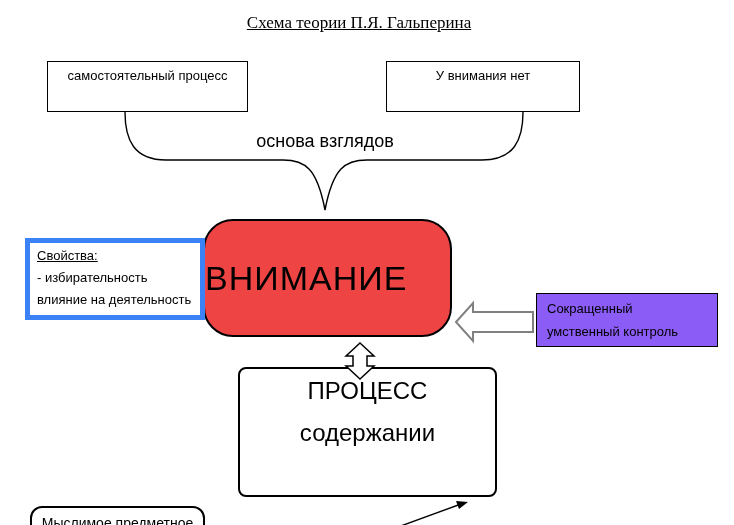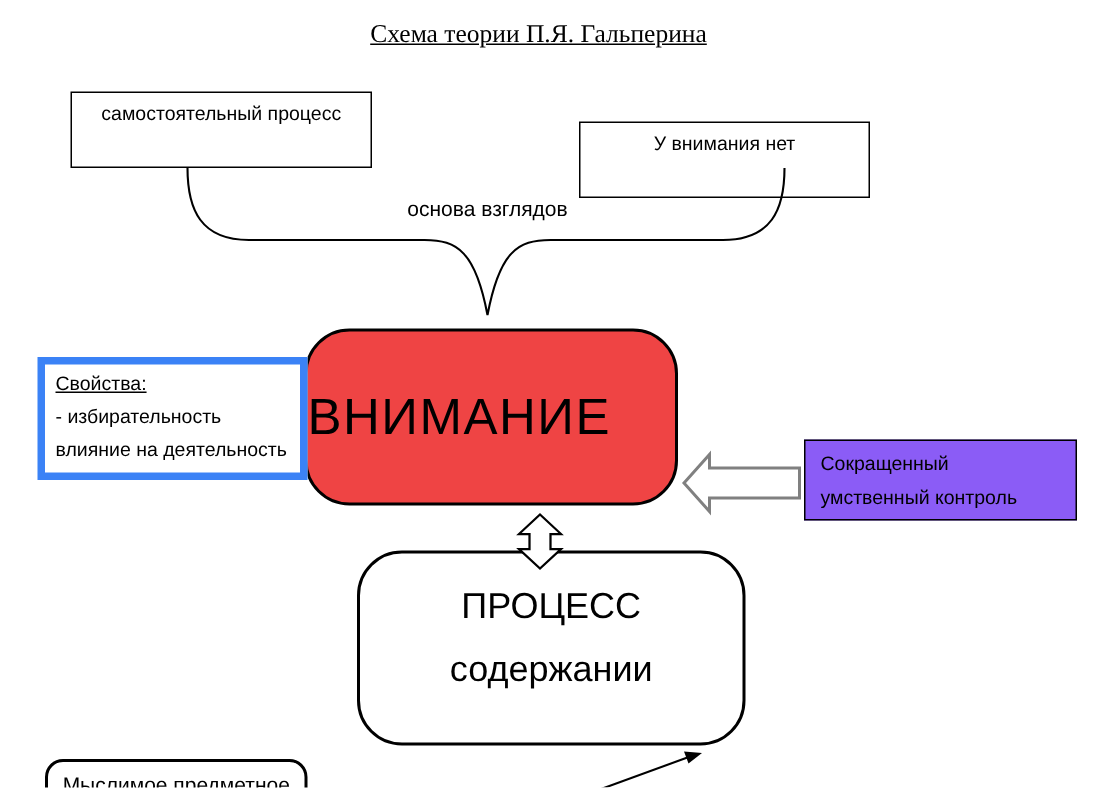--- a/index.html
+++ b/index.html
@@ -13,43 +13,43 @@
     left:0;right:16px;top:13px;text-align:center;
     font-family:"Liberation Serif","DejaVu Serif",serif;
     font-size:17px;
   }
   .title span{text-decoration:underline;}
   .rect-box{
     border:1px solid #000;background:#fff;box-sizing:border-box;
     font-size:13px;line-height:22px;text-align:center;
   }
   .premise-left{left:47px;top:61px;width:201px;height:51px;padding-top:3px;}
-  .premise-right{left:386px;top:61px;width:194px;height:51px;padding-top:3px;margin-top:20px;}
-  .brace-label{left:250px;top:131px;width:150px;text-align:center;font-size:14px;}
+  .premise-right{left:386px;top:61px;width:194px;height:51px;padding-top:3px;}
+  .brace-label{left:250px;top:131px;width:150px;text-align:center;font-size:18px;}
   .attention-box{
     left:203px;top:219px;width:249px;height:118px;box-sizing:border-box;
     border:2px solid #000;border-radius:30px;background:#ef4444;
     display:flex;align-items:center;justify-content:flex-start;
     font-size:34px;letter-spacing:1px;
   }
   .properties-box{
     left:25px;top:238px;width:180px;height:82px;box-sizing:border-box;
     border:5px solid #3b82f6;background:#fff;
     font-size:13px;line-height:22px;text-align:left;padding:2px 0 0 7px;
   }
   .properties-box .hd{text-decoration:underline;}
   .control-box{
     left:536px;top:293px;width:182px;height:54px;box-sizing:border-box;
     border:1px solid #000;background:#8b5cf6;
     font-size:13px;line-height:23px;text-align:left;padding:3px 0 0 10px;
   }
   .process-box{
     left:238px;top:367px;width:259px;height:130px;box-sizing:border-box;
-    border:2px solid #000;border-radius:30px;background:#fff;
-    text-align:center;font-size:24px;line-height:42px;padding-top:15px;
+    border:2px solid #000;border-radius:8px;background:#fff;
+    text-align:center;font-size:24px;line-height:42px;padding-top:1px;
   }
   .content-box{
     left:30px;top:506px;width:175px;height:56px;box-sizing:border-box;
     border:2px solid #000;border-radius:12px;background:#fff;
     text-align:center;font-size:14px;padding-top:7px;
   }
   svg.overlay{position:absolute;left:0;top:0;pointer-events:none;z-index:5;}
 </style>
 </head>
 <body>

